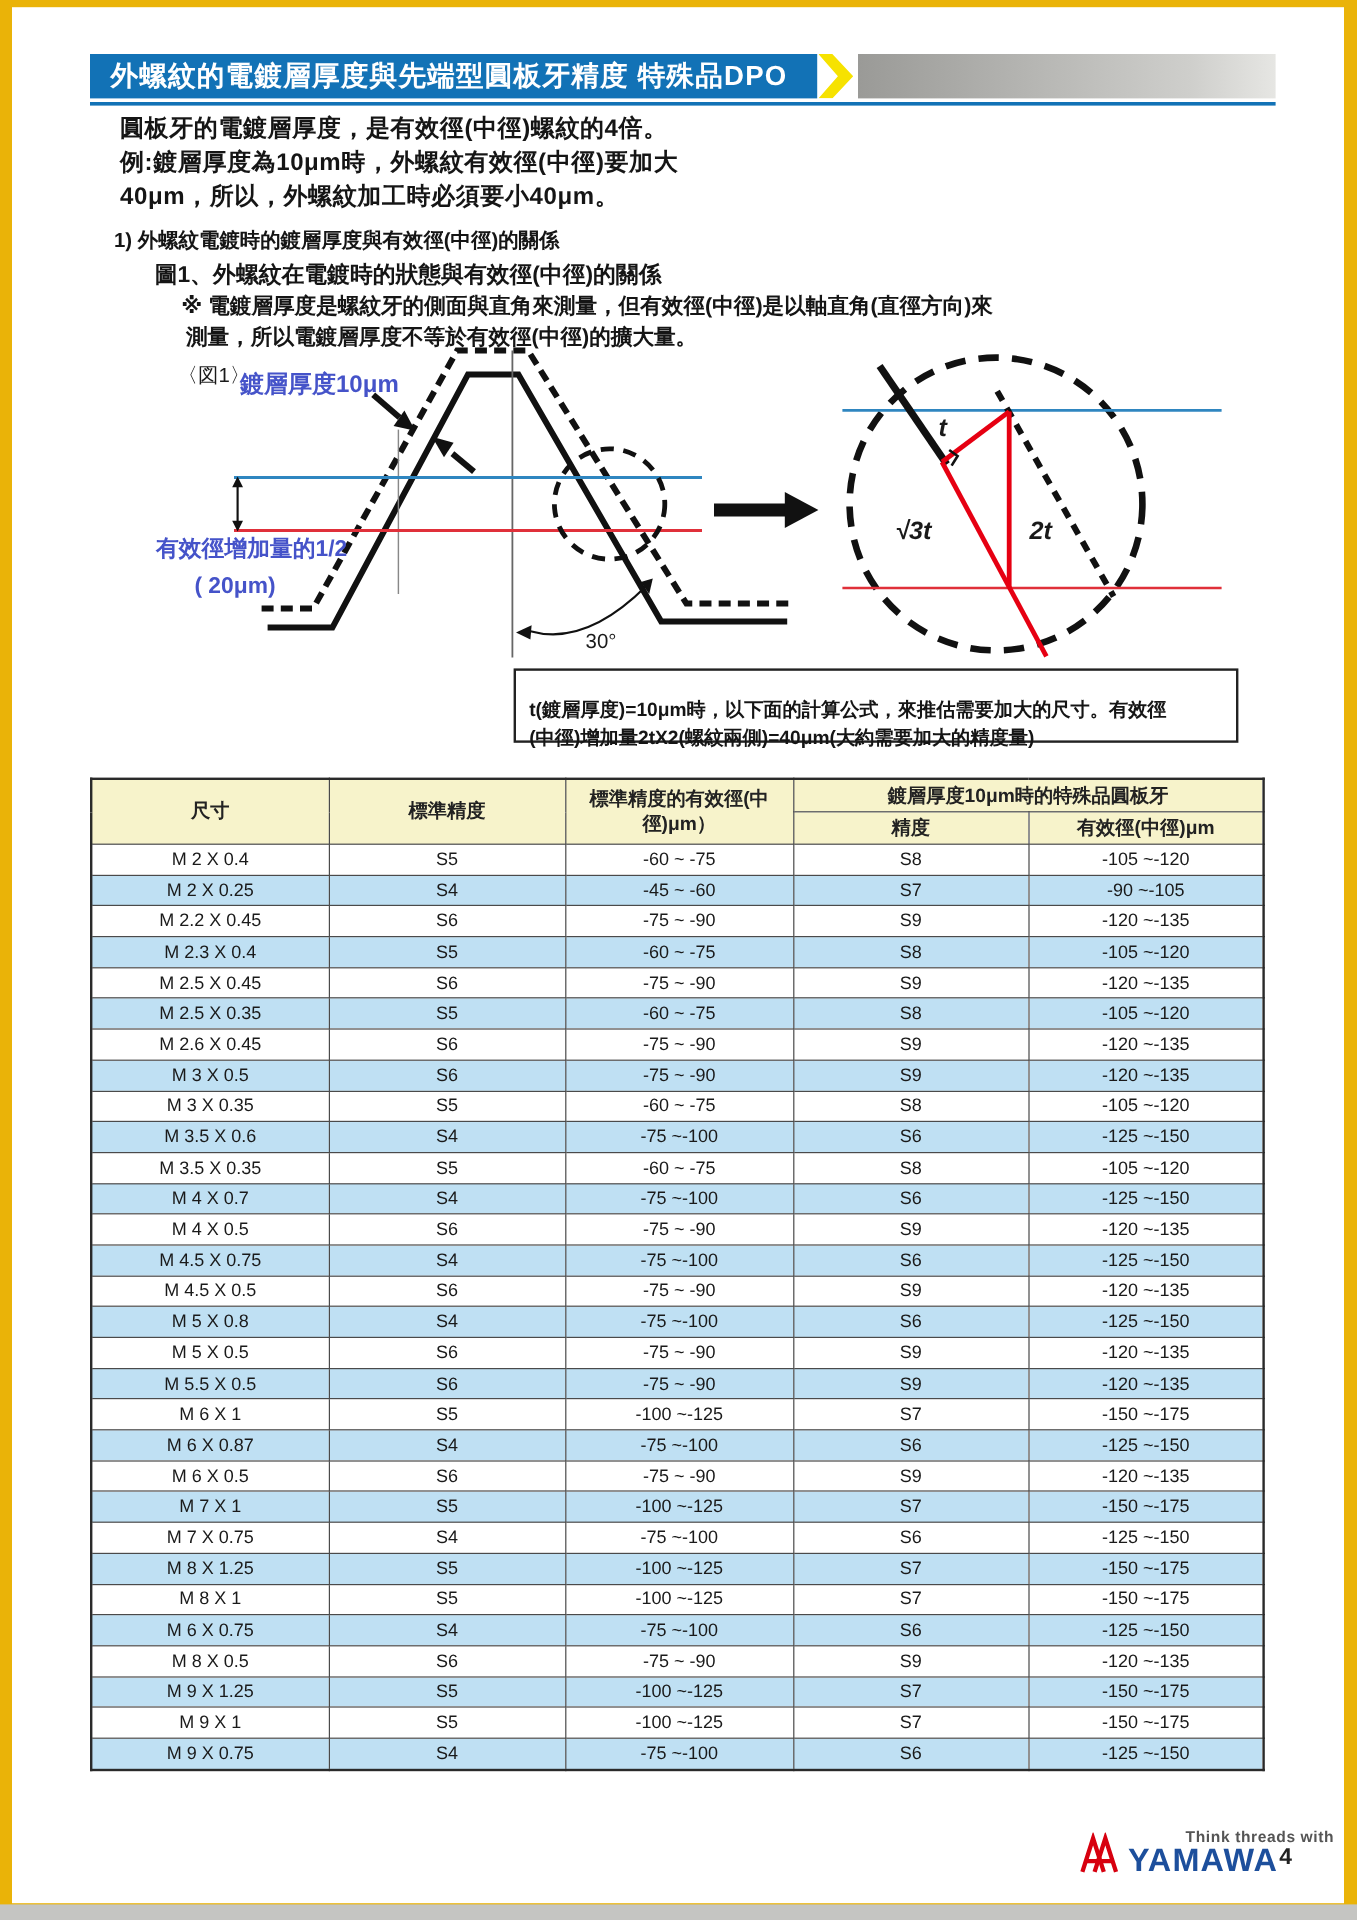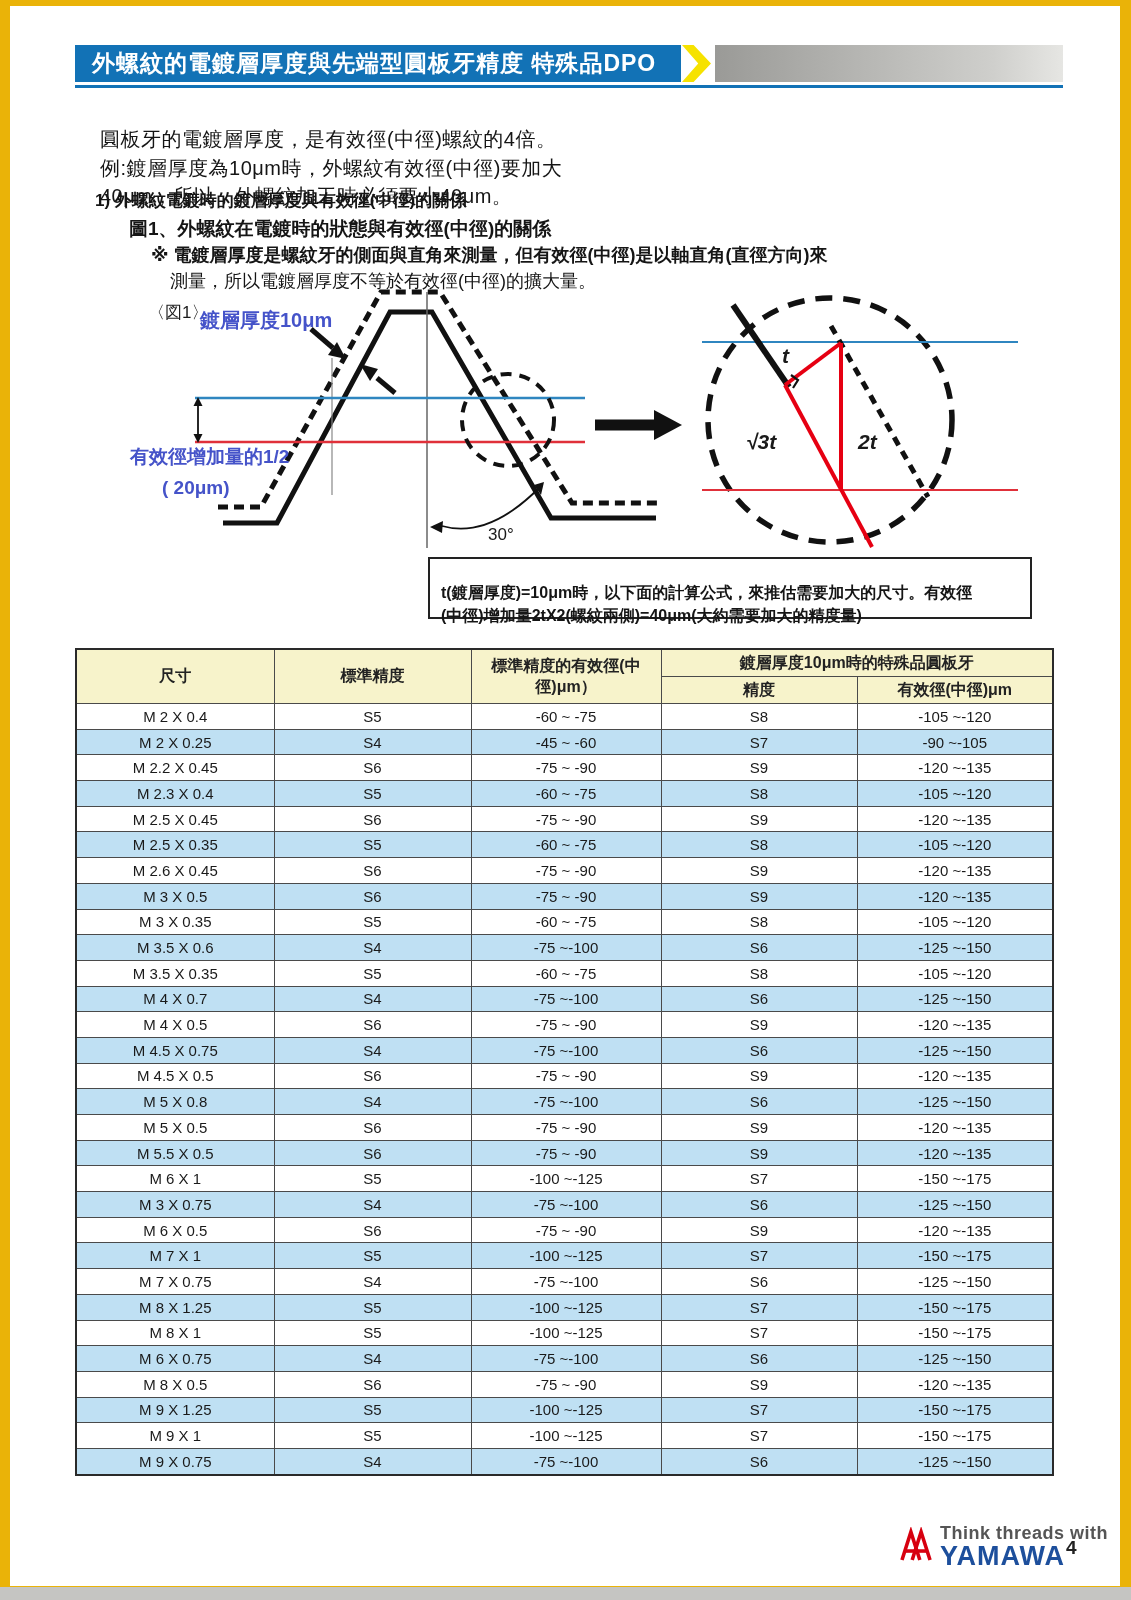--- a/index.html
+++ b/index.html
@@ -14,46 +14,46 @@
                color:#fff;font-size:23px;font-weight:700;line-height:37px;padding-left:17px;
                box-sizing:border-box;letter-spacing:1px;white-space:nowrap;}
   .header-chevron{position:absolute;left:607px;top:0;width:29px;height:37px;background:#f6e200;
                clip-path:polygon(0 0,40% 0,100% 50%,40% 100%,0 100%,56% 50%);}
   .header-gray{position:absolute;left:640px;top:0;width:348px;height:37px;
                background:linear-gradient(to right,#9a9a97,#cfcfcc 80%,#e6e6e3);}
   .header-underline{position:absolute;left:0;top:40px;width:988px;height:3px;background:#1272b6;}
 
   
   .intro{position:absolute;left:100px;top:93px;font-size:20px;line-height:28.5px;
-         font-weight:400;letter-spacing:0.5px;margin-top:32px;}
+         font-weight:700;letter-spacing:0.5px;}
   .sec-heading{position:absolute;left:95px;top:189px;font-size:17px;font-weight:700;}
   .sec-sub{position:absolute;left:129px;top:216px;font-size:19px;font-weight:700;}
   .sec-note1{position:absolute;left:151px;top:243px;font-size:18px;font-weight:600;}
-  .sec-note2{position:absolute;left:170px;top:269px;font-size:18px;font-weight:400;}
+  .sec-note2{position:absolute;left:155px;top:269px;font-size:18px;font-weight:700;}
 
   .figure-svg{position:absolute;left:90px;top:285px;width:975px;height:270px;}
   .fig-black{stroke:#111;fill:none;}
   .fig-text{fill:#1a1a1a;}
   .fig-blue-text{fill:#4553c9;font-weight:700;}
 
   .formula-box{position:absolute;left:428px;top:557px;width:604px;height:62px;border:2px solid #222;
                box-sizing:border-box;padding:22px 11px 0;font-size:16px;line-height:23px;font-weight:600;}
 
   
   .data-table{position:absolute;left:75px;top:648px;width:977px;border-collapse:collapse;
               table-layout:fixed;border:2.5px solid #2a2a2a;}
   .data-table th,.data-table td{border:1.6px solid #4a4a4a;text-align:center;padding:0;overflow:hidden;}
   .data-table thead th{background:#f7f3cb;font-size:16px;font-weight:700;color:#222;height:26px;}
   .data-table tbody td{height:24.7px;font-size:15px;color:#1a1a1a;font-weight:500;}
   .data-table tbody tr.shaded td{background:#bfe0f3;}
 
   
   .footer-logo{position:absolute;left:899px;top:1527px;width:34px;height:37px;}
   .footer-text{position:absolute;left:940px;top:1523px;}
-  .tagline{font-size:18px;color:#555;font-weight:600;letter-spacing:0.5px;}
+  .tagline{font-size:13px;color:#555;font-weight:600;letter-spacing:0.5px;margin-left:48px;}
   .brand{font-size:27px;color:#1d4f9c;font-weight:800;letter-spacing:1px;line-height:25px;}
   .page-number{position:absolute;left:1066px;top:1537px;font-size:19px;font-weight:600;color:#222;}
 </style>
 </head>
 <body>
 
 <div class="canvas">
   <div class="page"></div>
 
   <div class="header-bar">
@@ -275,21 +275,21 @@
           <td>-120 ~-135</td>
         </tr>
         <tr>
           <td>M 6 X 1</td>
           <td>S5</td>
           <td>-100 ~-125</td>
           <td>S7</td>
           <td>-150 ~-175</td>
         </tr>
         <tr class="shaded">
-          <td>M 3 X 0.75</td>
+          <td>M 6 X 0.87</td>
           <td>S4</td>
           <td>-75 ~-100</td>
           <td>S6</td>
           <td>-125 ~-150</td>
         </tr>
         <tr>
           <td>M 6 X 0.5</td>
           <td>S6</td>
           <td>-75 ~ -90</td>
           <td>S9</td>

